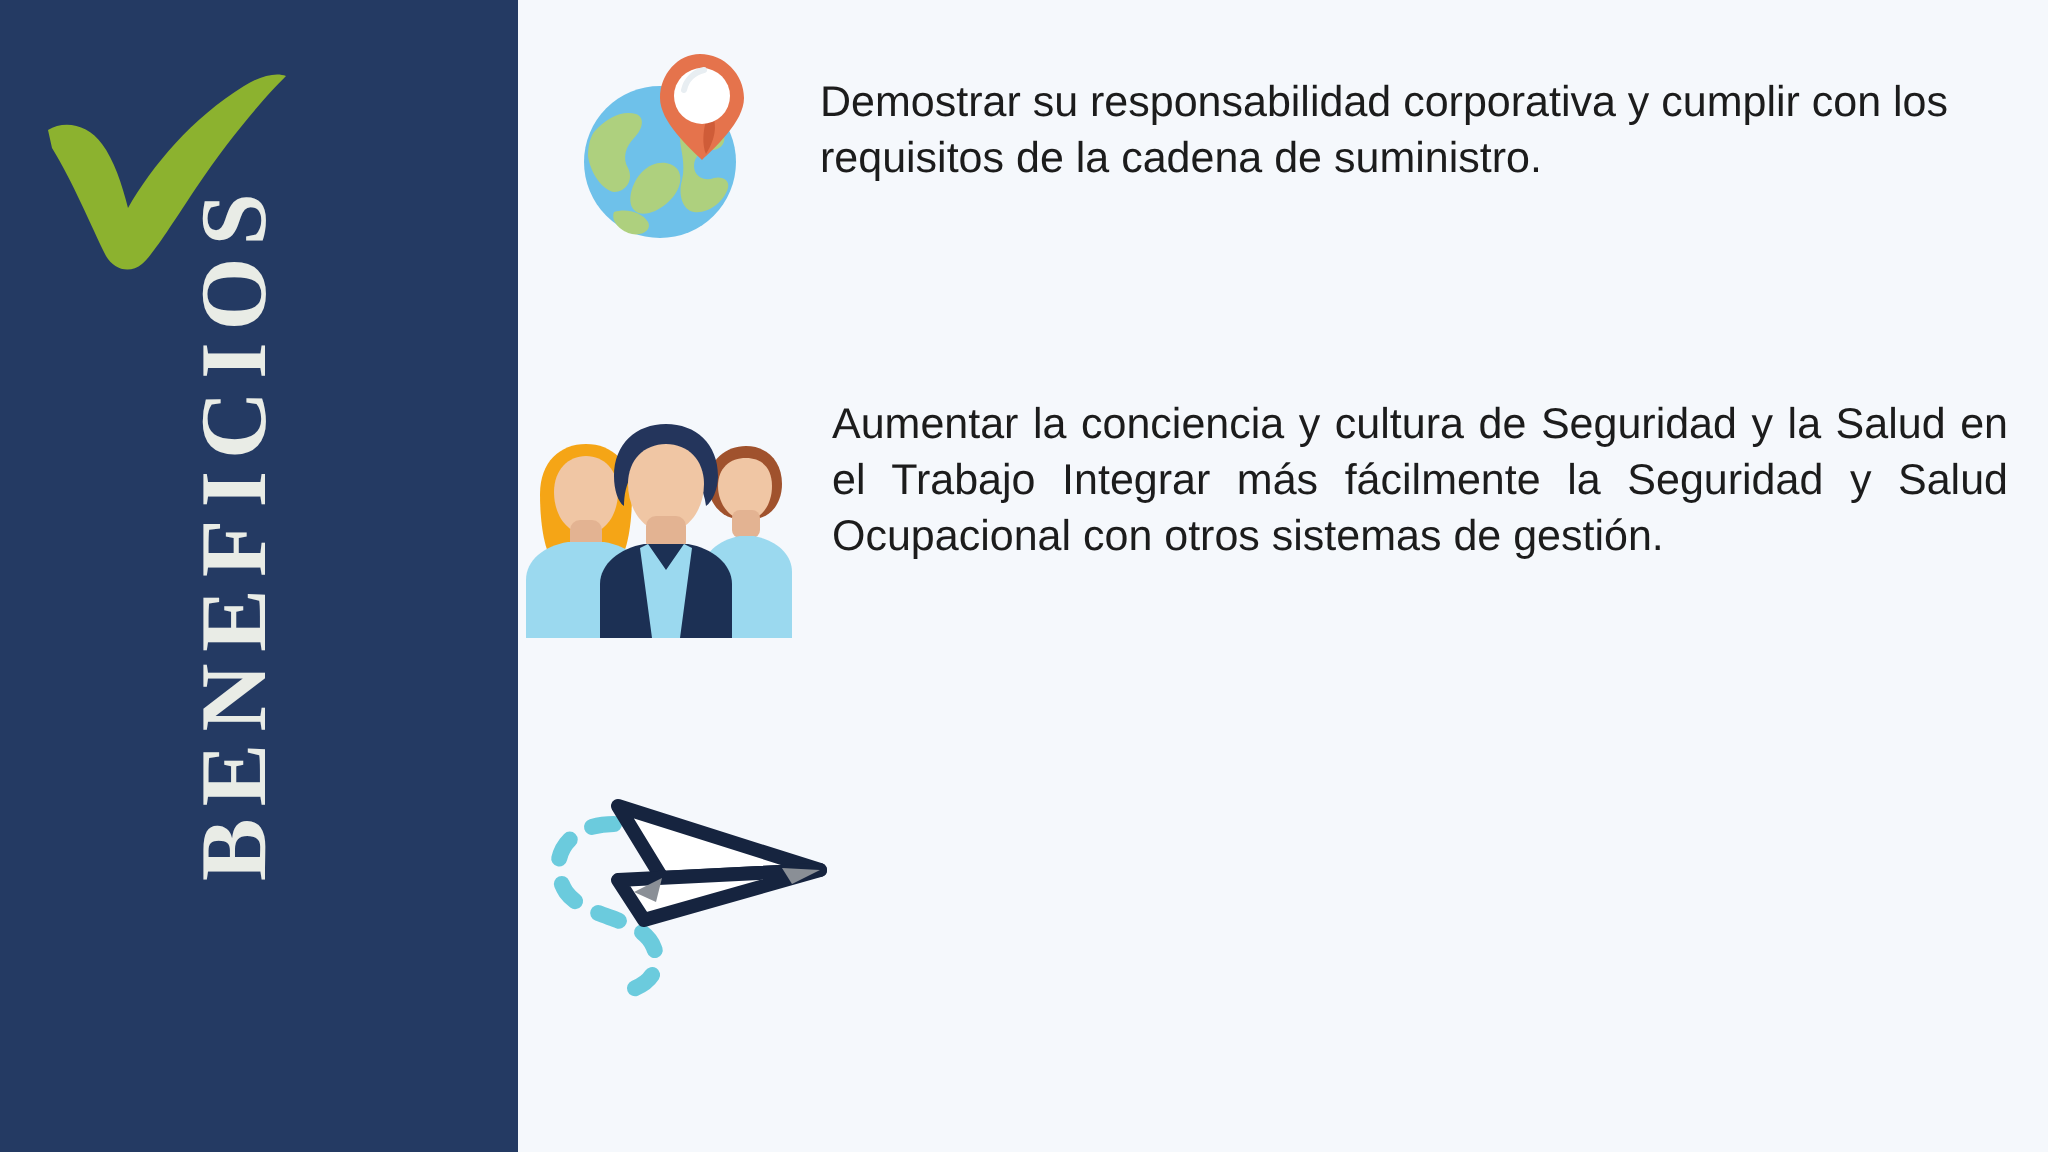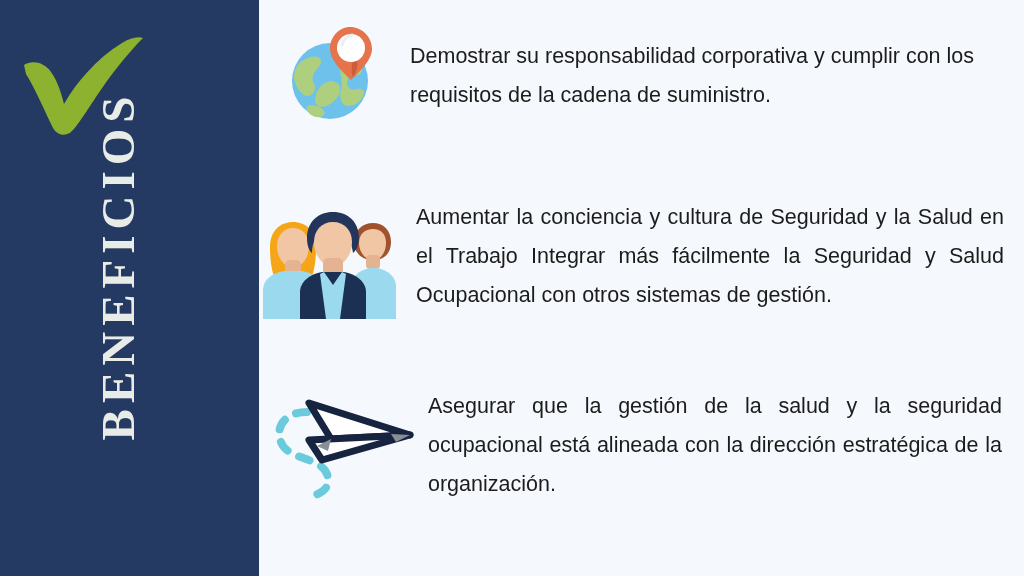--- a/index.html
+++ b/index.html
@@ -57,21 +57,21 @@
   .row {
     position: absolute;
   }
   .row-icon {
     position: absolute;
   }
   .row-text {
     position: absolute;
     color: #1c1c1c;
     font-size: 21.5px;
-    line-height: 39px;
+    line-height: 28px;
     font-family: "Liberation Sans", sans-serif;
   }
   #row1 { left: 0; top: 0; width: 1024px; height: 150px; }
   #row1-icon { left: 285px; top: 22px; width: 95px; height: 100px; }
   #row1-text {
     left: 410px; top: 37px; width: 595px;
     text-align: left;
   }
 
   #row2 { left: 0; top: 185px; width: 936px; height: 160px; }
@@ -187,16 +187,15 @@
 
         <path d="M44 25 L145 57 L66 61 Z" fill="#ffffff" stroke="#16243f" stroke-width="7" stroke-linejoin="round"></path>
 
         <path d="M44 62 L145 57 L57 82 Z" fill="#ffffff" stroke="#16243f" stroke-width="7" stroke-linejoin="round"></path>
 
         <path d="M52 68 L66 61 L63 73 Z" fill="#8a8f96"></path>
         <path d="M126 56 L145 57 L131 64 Z" fill="#8a8f96"></path>
       </svg>
     </div>
 
-    <div class="row-text" id="row3-text">Asegurar que la gestión de la salud y la seguridad ocupacional está alineada con la dirección estratégica de la organización.</div>
   </div>
 
 </div>
 
 </body></html>

